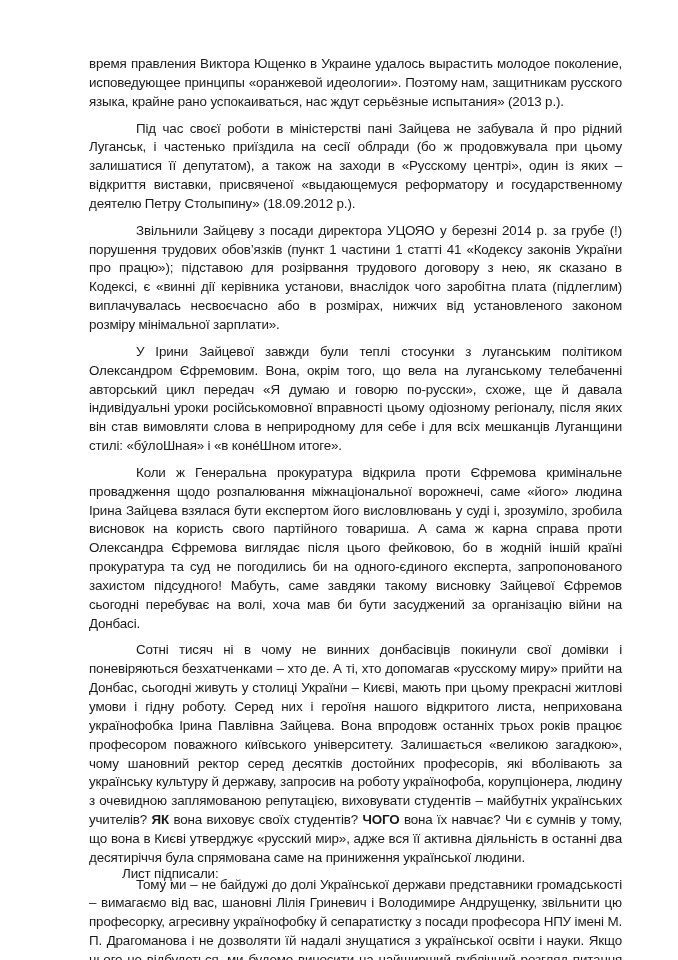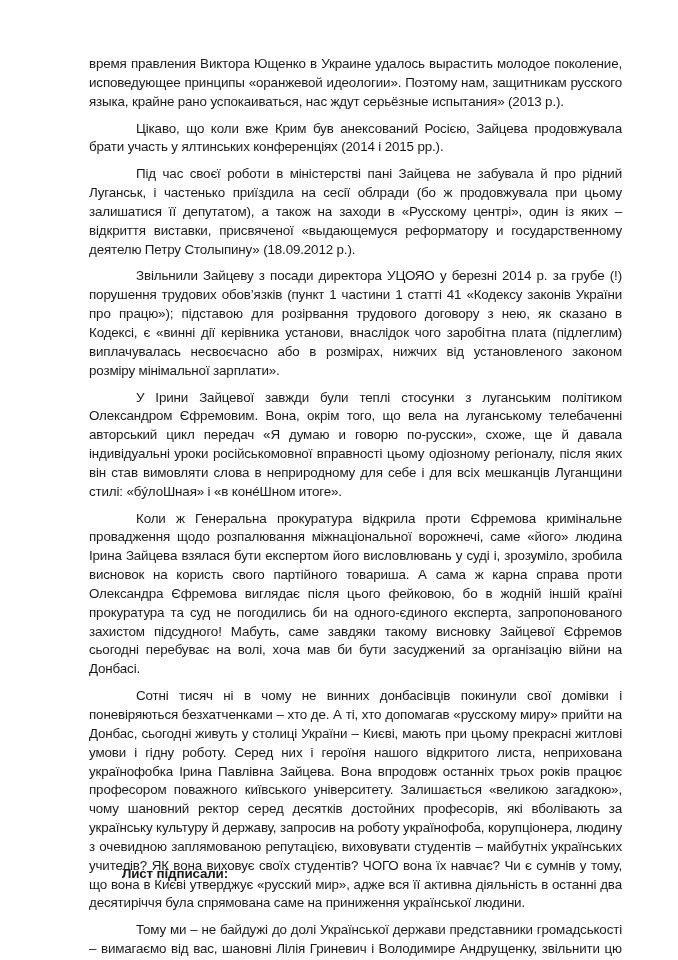--- a/index.html
+++ b/index.html
@@ -27,39 +27,38 @@
     .para {
       margin: 8px;
       text-align: justify;
       text-indent: 0;
       hyphens: none;
     }
     .para.indent {
       text-indent: 47px;
     }
     .bold {
-      font-weight: normal;
+      font-weight: bold;
     }
     .signature {
       position: absolute;
       left: 122px;
       top: 866px;
       font-family: "Liberation Sans", sans-serif;
       font-size: 13.4px;
-      font-weight: bold;
+      font-weight: normal;
       color: #1a1a1a;
       letter-spacing: -0.15px;
     }
   </style>
 </head>
 <body>
 
 <div class="page" id="doc-body">
     <p class="para"><span>время правления Виктора Ющенко в Украине удалось вырастить молодое поколение, исповедующее принципы «оранжевой идеологии». Поэтому нам, защитникам русского языка, крайне рано успокаиваться, нас ждут серьёзные испытания» (2013 р.).</span></p>
-    <p class="para indent"><span>Цікаво, що коли вже Крим був анексований Росією, Зайцева продовжувала брати участь у ялтинських конференціях (2014 і 2015 рр.).</span></p>
     <p class="para indent"><span>Під час своєї роботи в міністерстві пані Зайцева не забувала й про рідний Луганськ, і частенько приїздила на сесії облради (бо ж продовжувала при цьому залишатися її депутатом), а також на заходи в «Русскому центрі», один із яких – відкриття виставки, присвяченої «выдающемуся реформатору и государственному деятелю Петру Столыпину» (18.09.2012 р.).</span></p>
     <p class="para indent"><span>Звільнили Зайцеву з посади директора УЦОЯО у березні 2014 р. за грубе (!) порушення трудових обов’язків (пункт 1 частини 1 статті 41 «Кодексу законів України про працю»); підставою для розірвання трудового договору з нею, як сказано в Кодексі, є «винні дії керівника установи, внаслідок чого заробітна плата (підлеглим) виплачувалась несвоєчасно або в розмірах, нижчих від установленого законом розміру мінімальної зарплати».</span></p>
     <p class="para indent"><span>У Ірини Зайцевої завжди були теплі стосунки з луганським політиком Олександром Єфремовим. Вона, окрім того, що вела на луганському телебаченні авторський цикл передач «Я думаю и говорю по-русски», схоже, ще й давала індивідуальні уроки російськомовної вправності цьому одіозному регіоналу, після яких він став вимовляти слова в неприродному для себе і для всіх мешканців Луганщини стилі: «бýлоШная» і «в конéШном итоге».</span></p>
     <p class="para indent"><span>Коли ж Генеральна прокуратура відкрила проти Єфремова кримінальне провадження щодо розпалювання міжнаціональної ворожнечі, саме «його» людина Ірина Зайцева взялася бути експертом його висловлювань у суді і, зрозуміло, зробила висновок на користь свого партійного товариша. А сама ж карна справа проти Олександра Єфремова виглядає після цього фейковою, бо в жодній іншій країні прокуратура та суд не погодились би на одного-єдиного експерта, запропонованого захистом підсудного!  Мабуть, саме завдяки такому висновку Зайцевої Єфремов сьогодні перебуває на волі, хоча мав би бути засуджений за організацію війни на Донбасі.</span></p>
     <p class="para indent"><span>Сотні тисяч ні в чому не винних донбасівців покинули свої домівки і поневіряються безхатченками – хто де. А ті, хто допомагав «русскому миру» прийти на Донбас, сьогодні живуть у столиці України – Києві, мають при цьому прекрасні житлові умови і гідну роботу. Серед них і героїня нашого відкритого листа, неприхована українофобка Ірина Павлівна Зайцева. Вона впродовж останніх трьох років працює професором поважного київського університету. Залишається «великою загадкою», чому шановний ректор серед десятків достойних професорів, які вболівають за українську культуру й державу, запросив на роботу українофоба, корупціонера, людину з очевидною заплямованою репутацією, виховувати студентів – майбутніх українських учителів? </span><span class="bold">ЯК</span><span> вона виховує своїх студентів? </span><span class="bold">ЧОГО</span><span> вона їх навчає? Чи є сумнів у тому, що вона в Києві утверджує «русский мир», адже вся її активна діяльність в останні два десятиріччя була спрямована саме на приниження української людини.</span></p>
     <p class="para indent"><span>Тому ми – не байдужі до долі Української держави представники громадськості – вимагаємо від вас, шановні Лілія Гриневич і Володимире Андрущенку, звільнити цю професорку, агресивну українофобку й сепаратистку з посади професора НПУ імені М. П. Драгоманова і не дозволяти їй надалі знущатися з української освіти і науки. Якщо цього не відбудеться, ми будемо виносити на найширший публічний розгляд питання про те, яким чином наші освітянські чиновники своєю непрозорою кадровою політикою сприяють поширенню українофобських та сепаратистських настроїв.</span></p>
   </div>
 
 <div class="signature">Лист підписали:</div>
 

